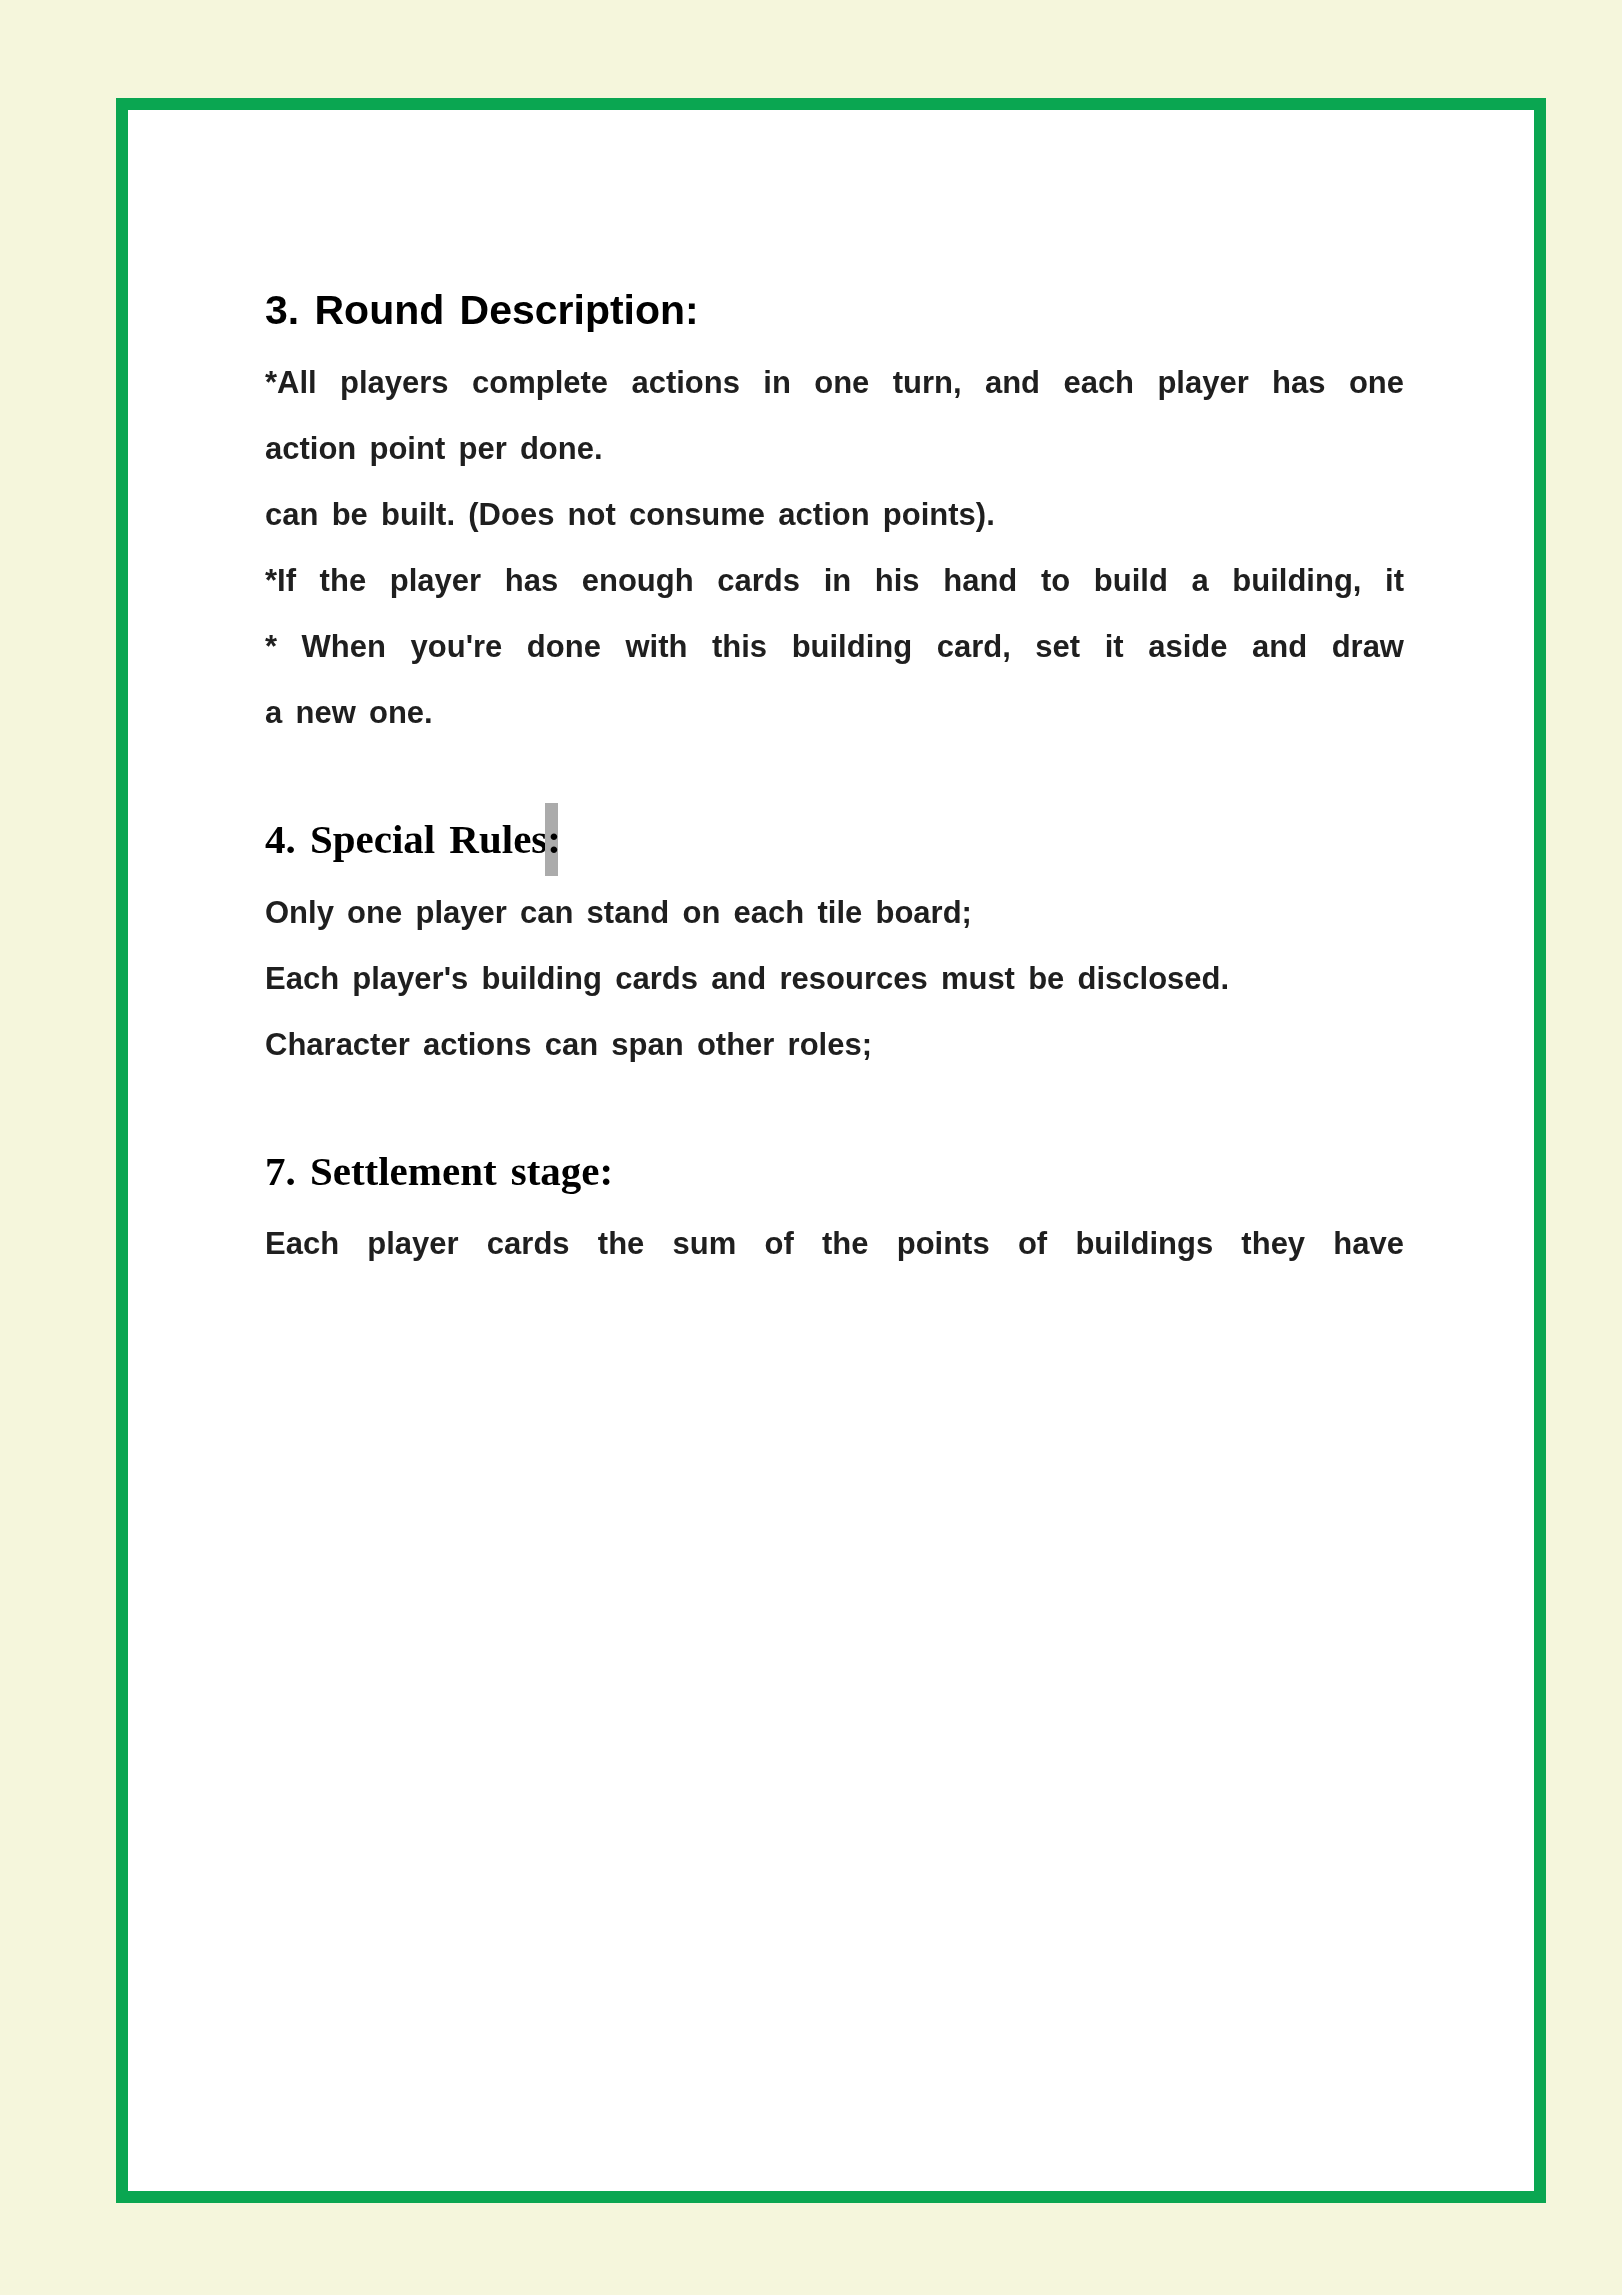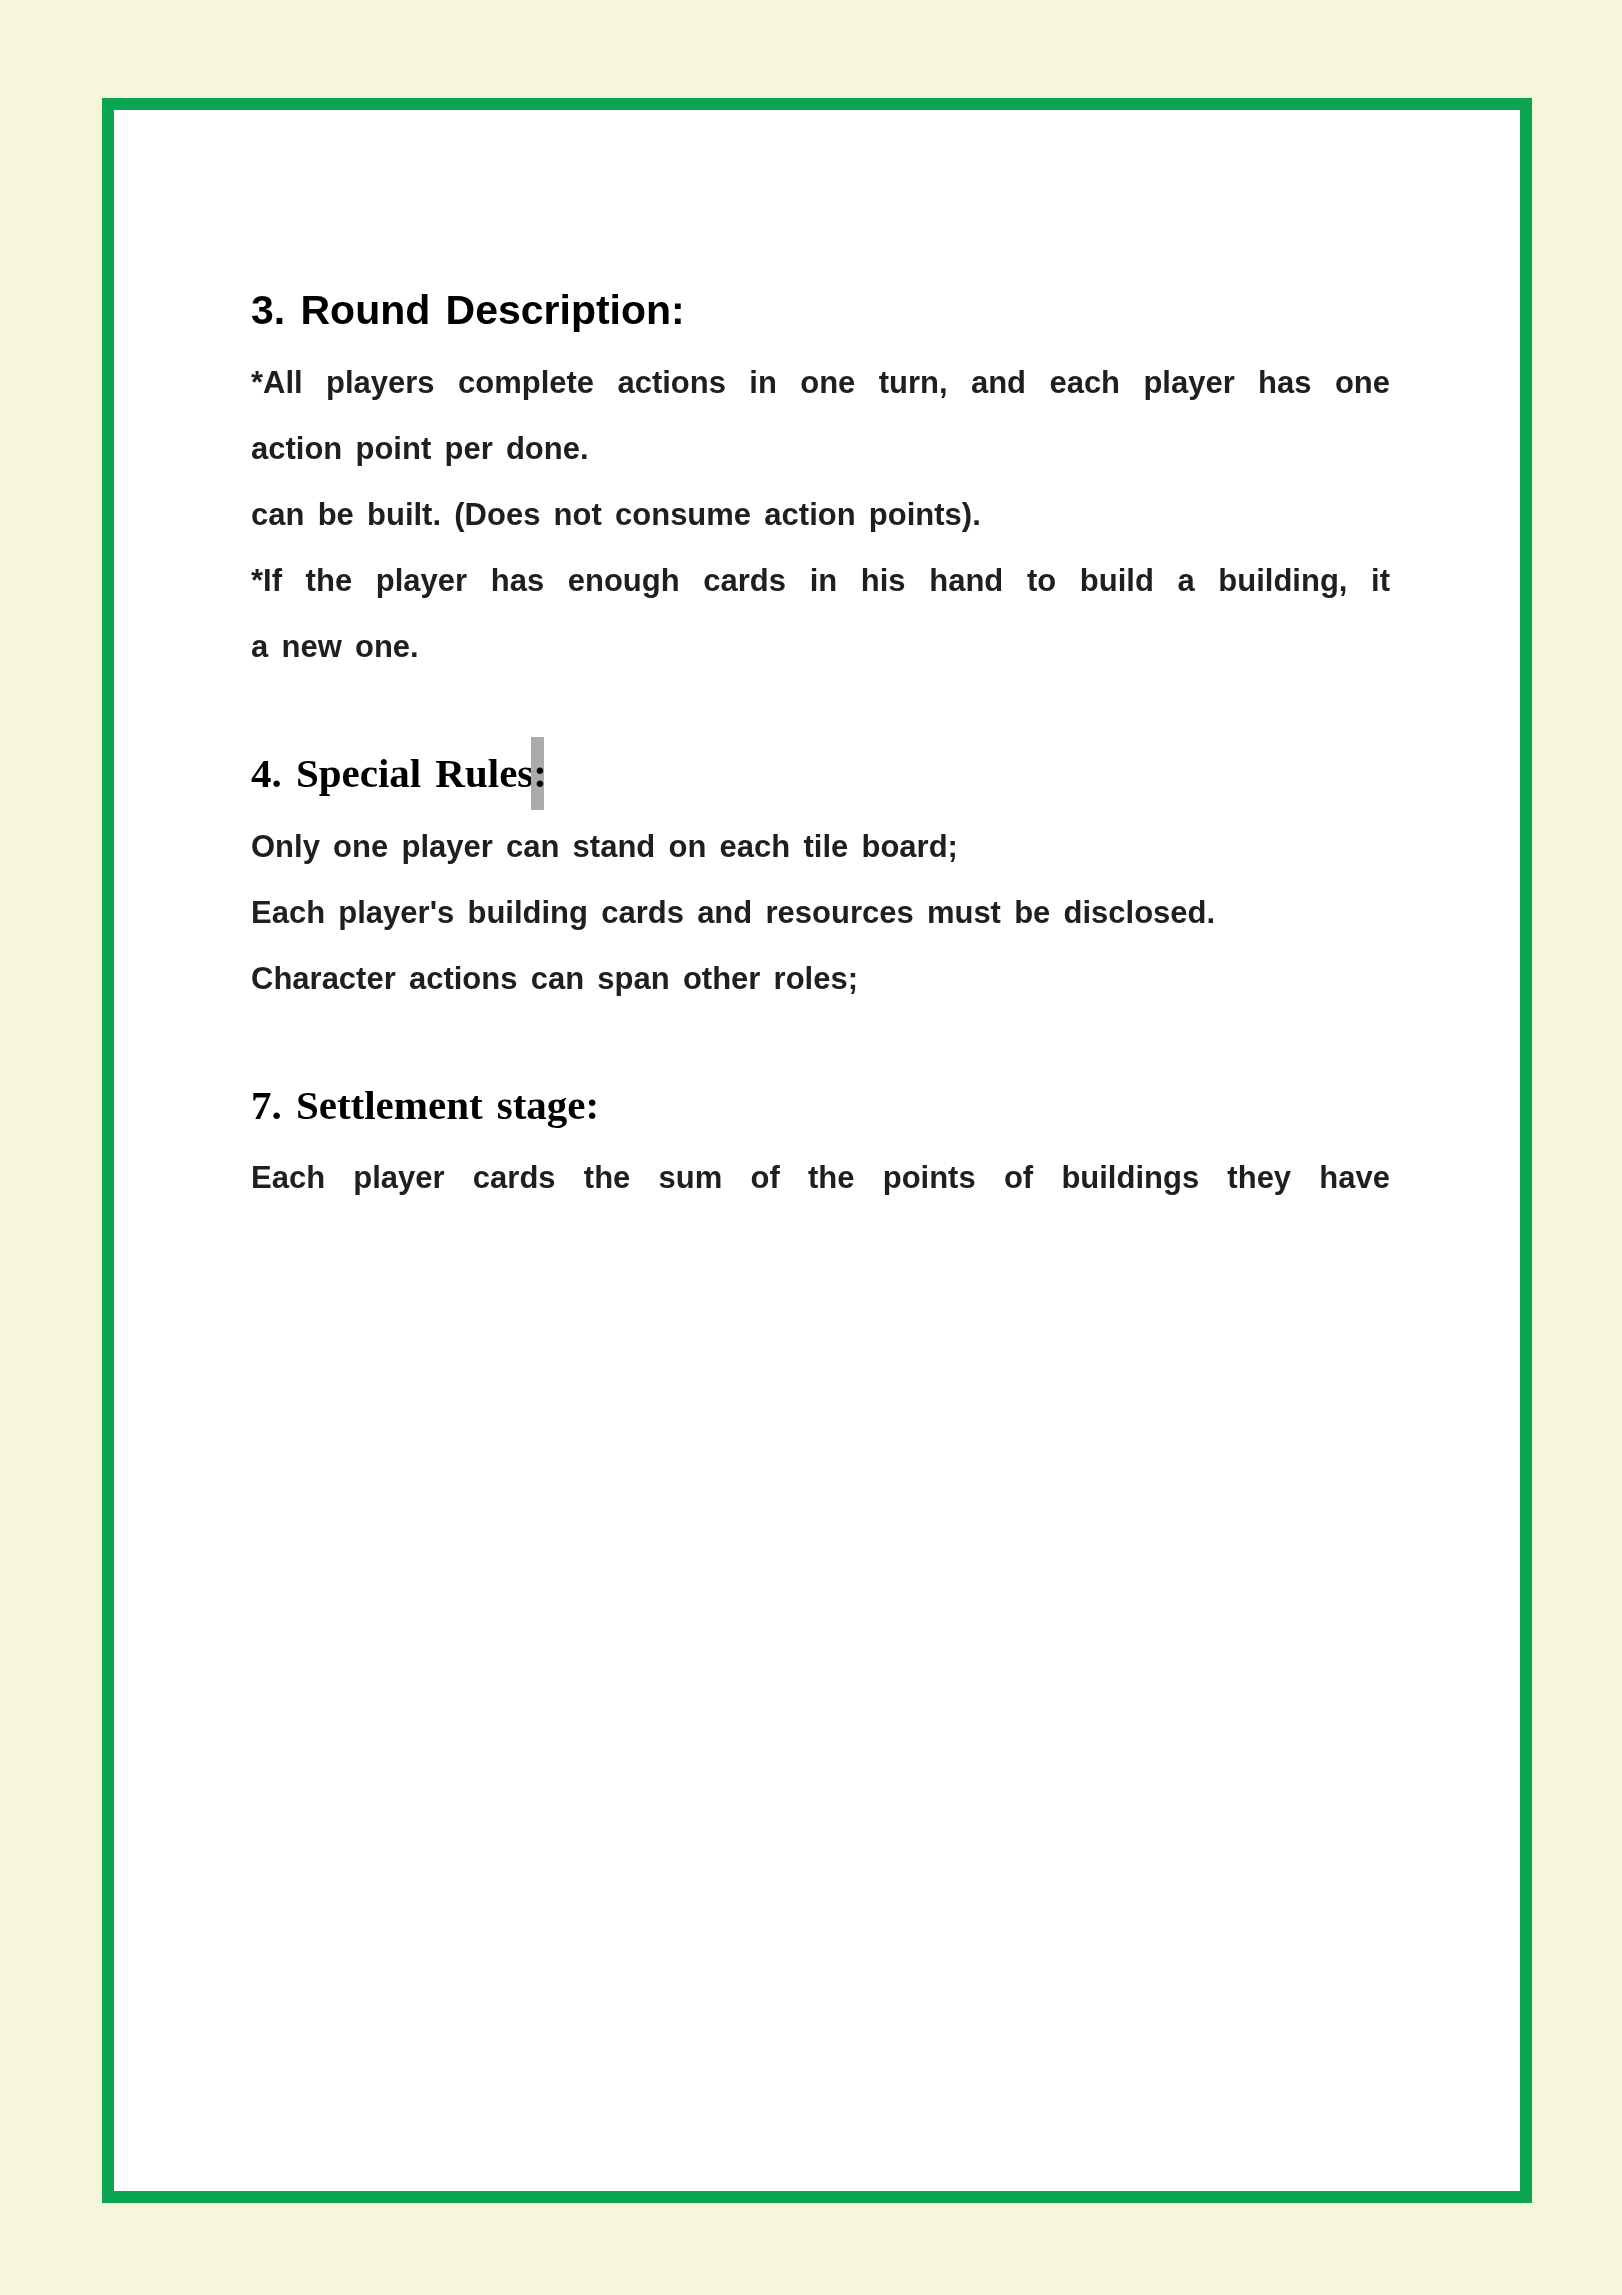--- a/index.html
+++ b/index.html
@@ -8,21 +8,21 @@
   }
   body {
     width: 1622px;
     height: 2295px;
     background: #F5F6DC;
     font-family: "Liberation Sans", sans-serif;
     position: relative;
   }
   .frame {
     position: absolute;
-    left: 102px;
+    left: 116px;
     top: 98px;
     width: 1430px;
     height: 2105px;
     box-sizing: border-box;
     border: 12.4px solid #0AA651;
     background: #FFFFFF;
     padding: 174px 130px 0 137px;
   }
   .content {
     width: 1139px;
@@ -72,20 +72,21 @@
 
 <div class="frame">
   <div class="content">
 
     <section>
       <h2 class="heading"><span>3. Round Description</span><span>:</span></h2>
       <p class="line justify">*All players complete actions in one turn, and each player has one</p>
       <p class="line">action point per done.</p>
       <p class="line">can be built. (Does not consume action points).</p>
       <p class="line justify">*If the player has enough cards in his hand to build a building, it</p>
+      <p class="line justify">* When you're done with this building card, set it aside and draw</p>
       <p class="line">a new one.</p>
     </section>
 
     <section>
       <h2 class="heading"><span>4. Special Rules</span><span class="colon-wrap"><span class="cursor-bar"></span><span>:</span></span></h2>
       <p class="line">Only one player can stand on each tile board;</p>
       <p class="line">Each player's building cards and resources must be disclosed.</p>
       <p class="line">Character actions can span other roles;</p>
     </section>
 

